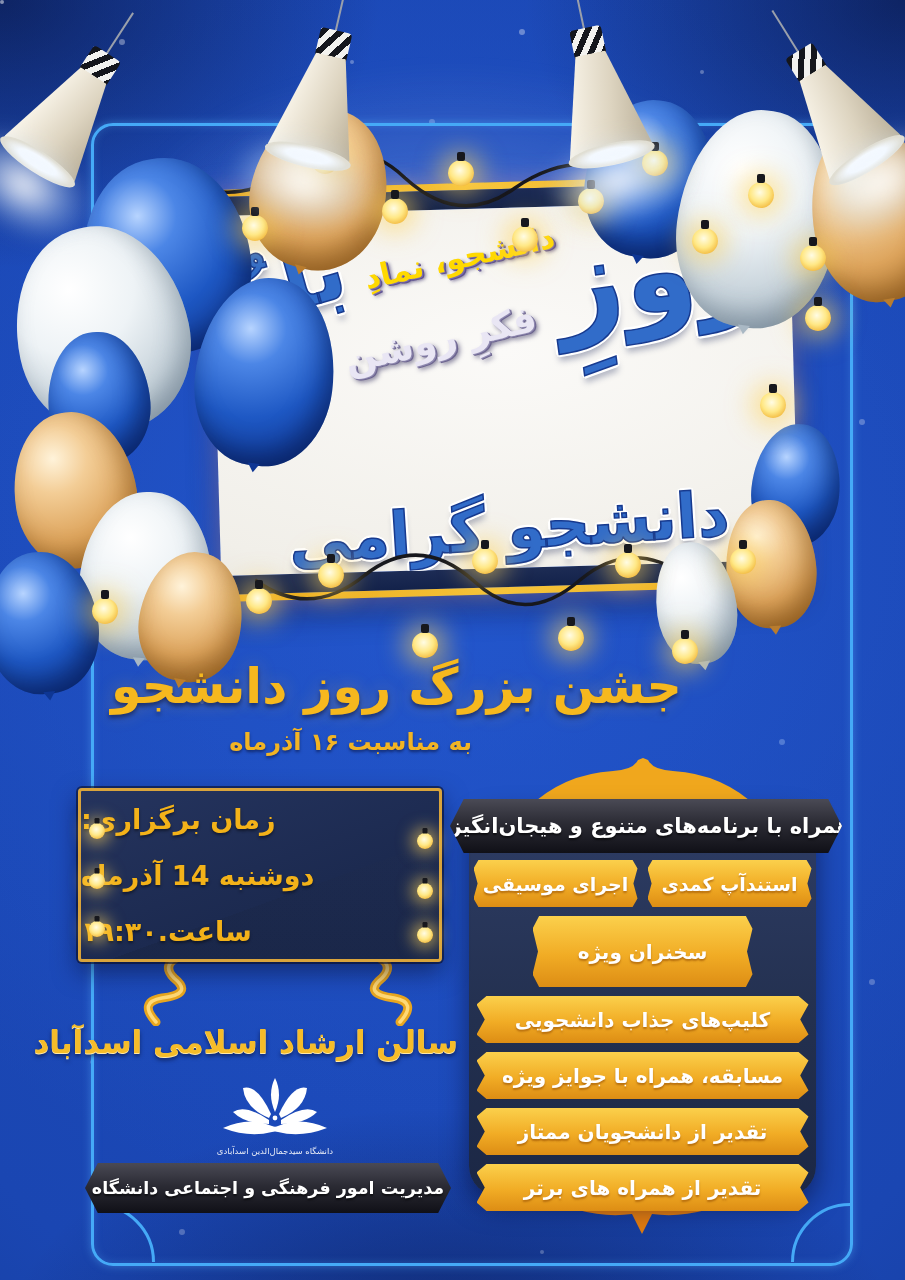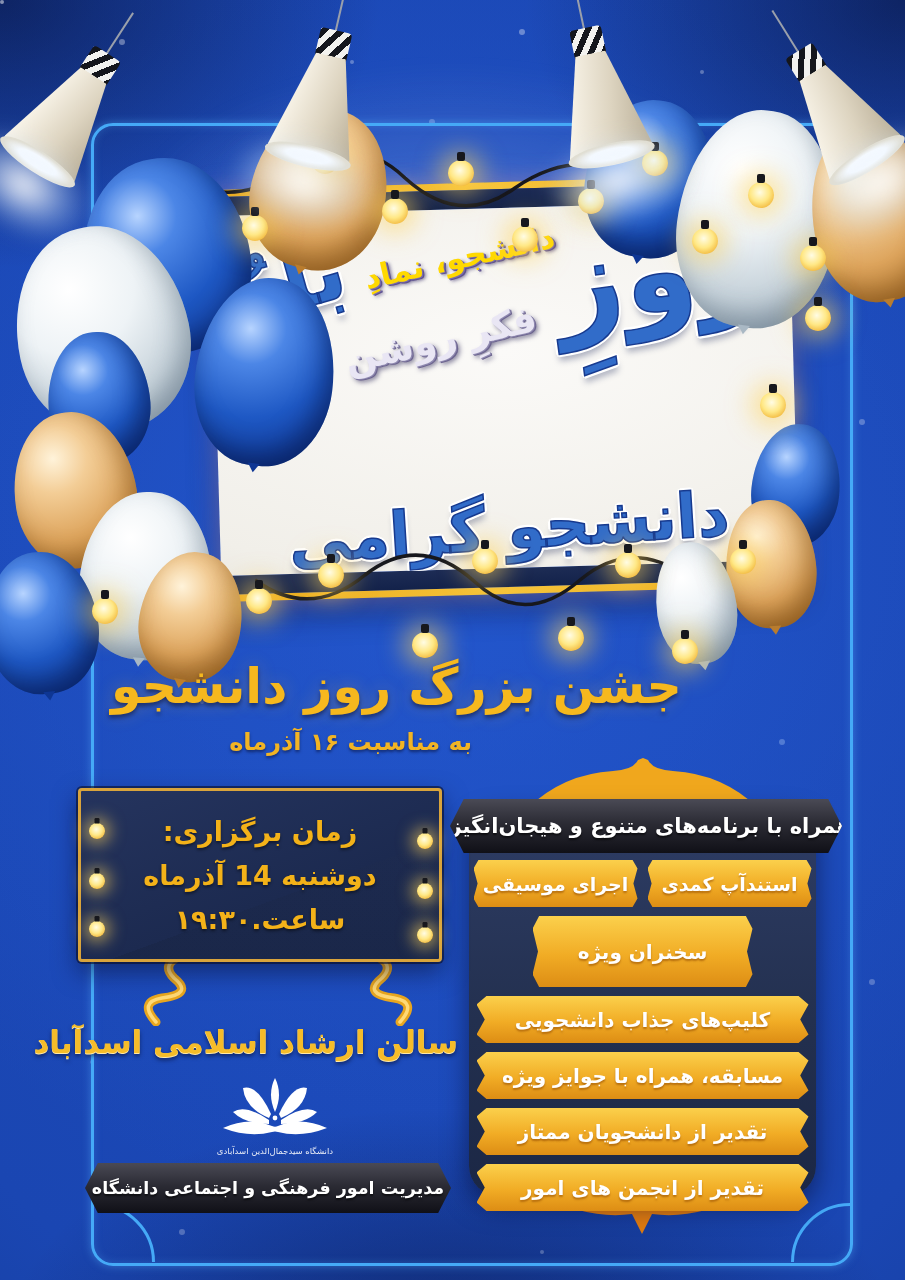--- a/index.html
+++ b/index.html
@@ -82,21 +82,21 @@
   .b-silver::after{border-top:9px solid #a9b8c4;}
   
   .headline{position:absolute;left:0;top:658px;width:793px;text-align:center;z-index:10;direction:rtl;
     color:#f6b81e;font-size:49px;font-weight:bold;text-shadow:0 3px 4px rgba(5,10,40,.5),0 0 18px rgba(255,195,60,.25);}
   .subline{position:absolute;right:433px;top:728px;z-index:10;direction:rtl;white-space:nowrap;
     color:#f2b424;font-size:24px;font-weight:bold;text-shadow:0 2px 3px rgba(5,10,40,.5);margin-left:32px;}
   
   .timebox{position:absolute;left:78px;top:788px;width:358px;height:168px;z-index:10;
     background:linear-gradient(160deg,#25345e 0%,#1c2a50 60%,#17234507 0%),linear-gradient(#1f2d54,#1a2749);
     border:3px solid #d9a43c;border-radius:4px;box-shadow:0 0 0 2px rgba(10,15,40,.6),0 10px 24px rgba(5,10,40,.5);
-    display:flex;flex-direction:column;justify-content:center;gap:13px;text-align:center;direction:rtl;}
+    display:flex;flex-direction:column;justify-content:center;gap:25px;text-align:left;direction:rtl;}
   .timebox .tline{color:#f3b219;font-size:27px;font-weight:bold;text-shadow:0 2px 3px rgba(0,0,0,.45);white-space:nowrap;}
   
   .venue-label{position:absolute;left:78px;top:972px;width:358px;text-align:center;z-index:10;direction:rtl;
     color:#f3b219;font-size:30px;font-weight:bold;text-shadow:0 2px 3px rgba(5,10,40,.55);}
   .venue-name{position:absolute;left:58px;top:1024px;width:400px;text-align:center;z-index:10;direction:rtl;white-space:nowrap;
     color:#f5bc2a;font-size:31px;font-weight:bold;text-shadow:0 1px 0 #ffe9a8,0 3px 4px rgba(5,10,40,.6);}
   
   .logo{position:absolute;left:200px;top:1078px;width:150px;z-index:10;text-align:center;}
   .logo .uni-name{margin-top:2px;color:#f2f4fa;font-size:8.5px;direction:rtl;white-space:nowrap;opacity:.95;}
   
@@ -280,15 +280,15 @@
   </div>
   <div class="pills">
     <div class="prow">
       <div class="pill half">استندآپ کمدی</div>
       <div class="pill half">اجرای موسیقی</div>
     </div>
     <div class="pill mid">سخنران ویژه</div>
     <div class="pill wide">کلیپ‌های جذاب دانشجویی</div>
     <div class="pill wide">مسابقه، همراه با جوایز ویژه</div>
     <div class="pill wide">تقدیر از دانشجویان ممتاز</div>
-    <div class="pill wide">تقدیر از انجمن های امور</div>
+    <div class="pill wide">تقدیر از همراه های برتر</div>
   </div>
 </div>
 
 </body></html>

